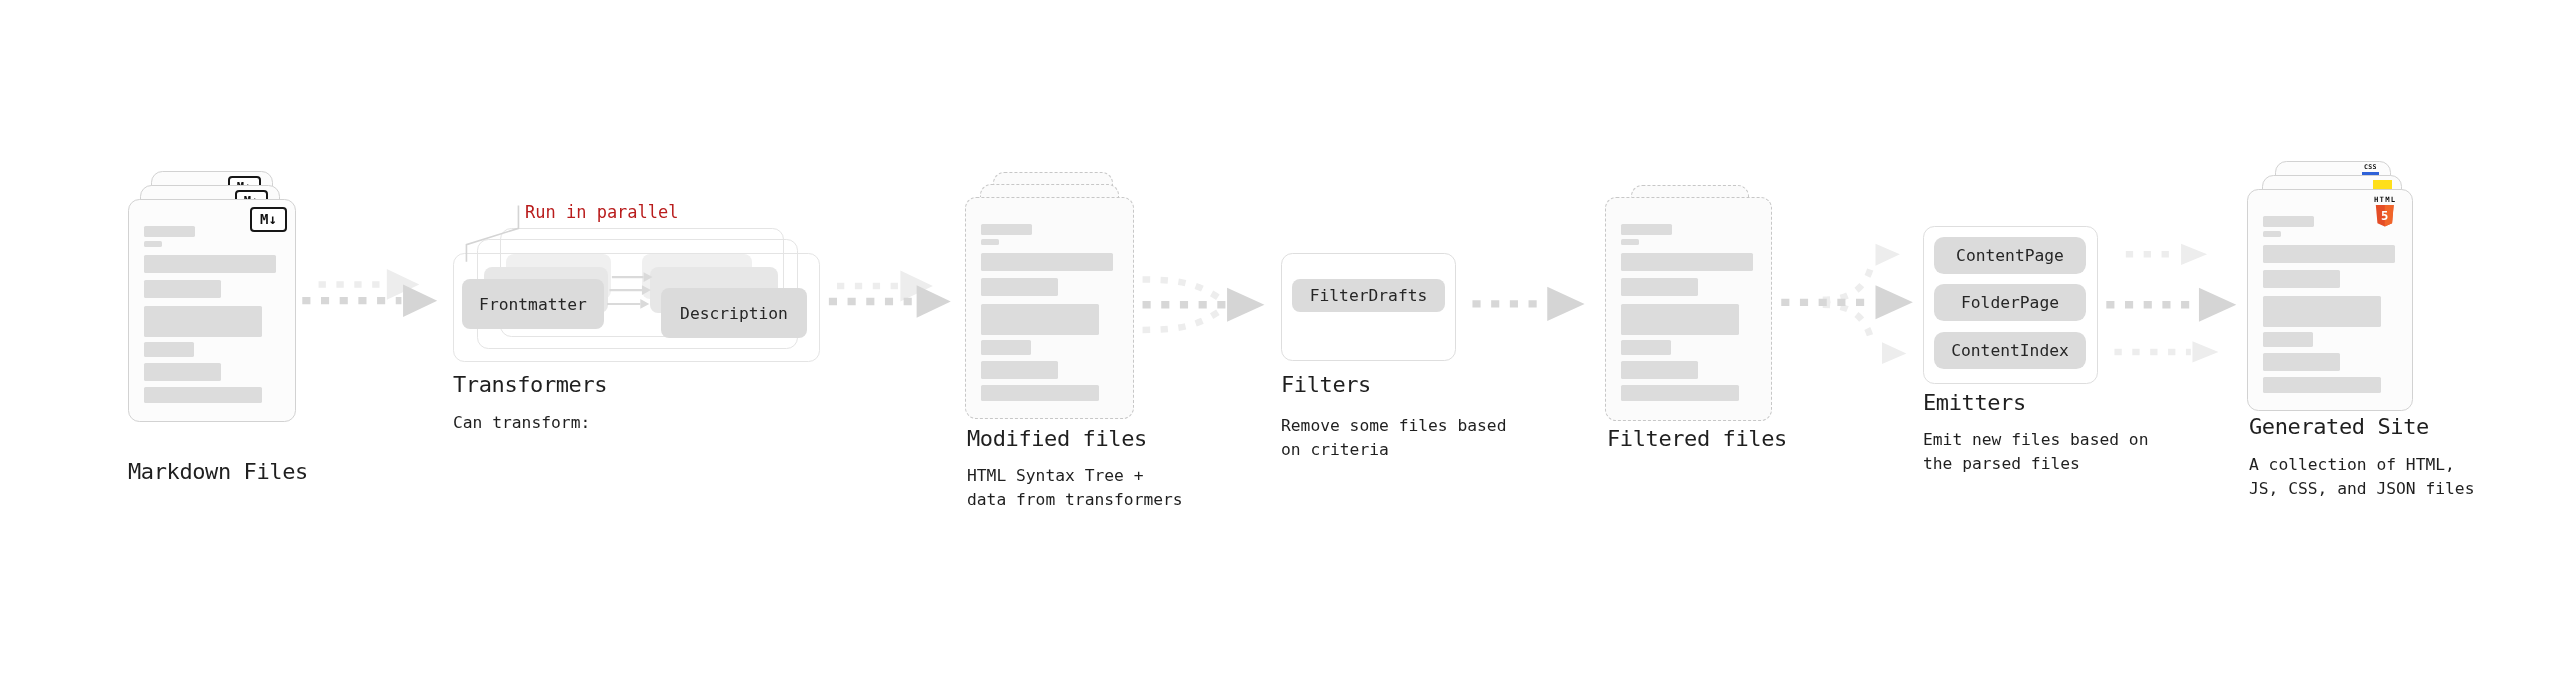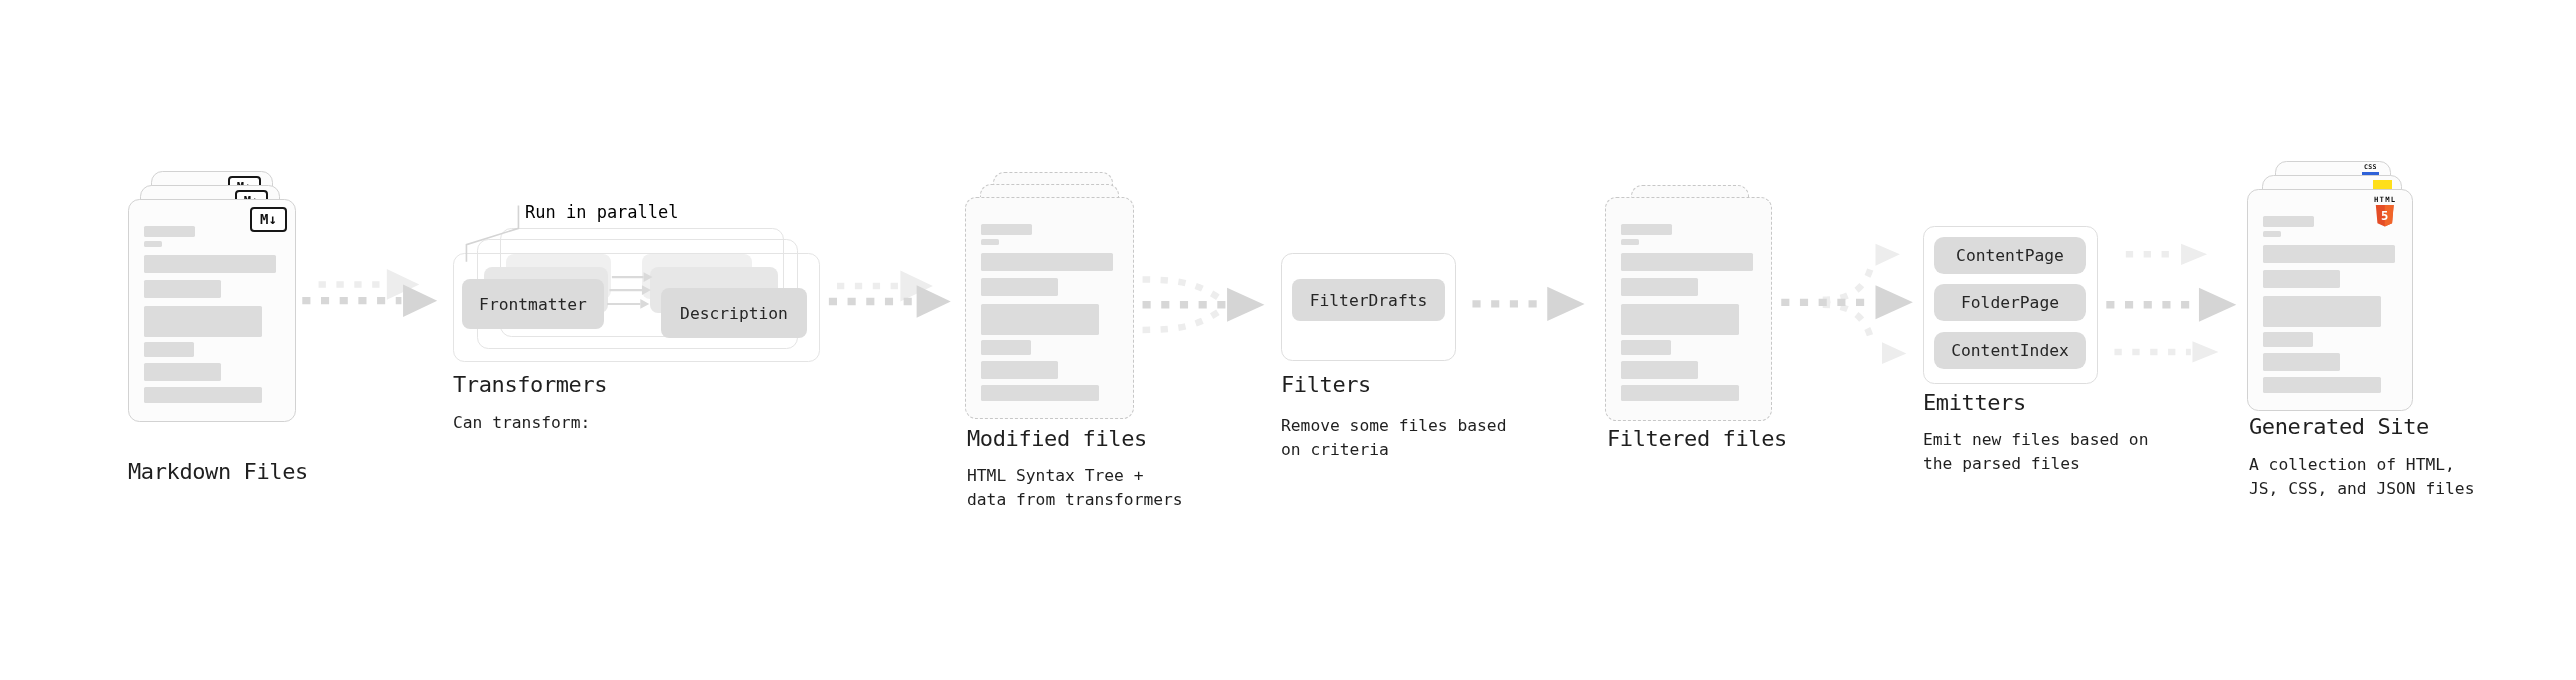--- a/index.html
+++ b/index.html
@@ -16,21 +16,21 @@
   .pill{position:absolute;display:flex;align-items:center;justify-content:center;background:#dbdbdb;
         border-radius:8.1px;font-size:16.3px;color:#262626;white-space:nowrap;}
   .pill.l2{background:#e7e7e7;}
   .pill.l3{background:#f0f0f0;}
   .tbox{position:absolute;border:1.6px solid #e4e4e4;border-radius:11.4px;background:transparent;}
   .panel{position:absolute;border:1.6px solid #dedede;border-radius:11.4px;background:#ffffff;}
   .md-badge{position:absolute;display:flex;align-items:center;justify-content:center;background:#fff;
             border:2.4px solid #161616;border-radius:4.1px;font-weight:bold;color:#111;}
   .md-badge.lg{width:33px;height:20.3px;font-size:14px;right:8.1px;top:7.3px;}
   .md-badge.sm{width:29px;height:18px;font-size:12.2px;right:11.4px;top:4.1px;}
-  .note{position:absolute;font-size:17px;color:#000000;white-space:nowrap;text-align:right;}
+  .note{position:absolute;font-size:17px;color:#b91c1c;white-space:nowrap;text-align:right;}
   .html5-badge{position:absolute;right:7.3px;top:5.7px;width:39px;text-align:center;}
   .html5-label{font-size:7.3px;font-weight:bold;letter-spacing:1.2px;color:#111;line-height:8.1px;}
   .js-badge{position:absolute;right:9px;top:4.1px;width:18.7px;height:9px;background:#ffdf1b;}
   .css-badge{position:absolute;right:9.8px;top:2.4px;width:19.5px;text-align:center;}
   .css-label{font-size:6.5px;font-weight:bold;color:#111;line-height:6.5px;letter-spacing:0.4px;}
   .css-bar{width:16.3px;height:3.3px;background:#2f62d8;margin:0.8px auto 0;}
   svg.overlay{position:absolute;left:0;top:0;pointer-events:none;}
 </style>
 </head>
 <body>
@@ -82,21 +82,21 @@
     <div class="bar" style="left:15.4px;top:106px;width:118px;height:31px;"></div>
     <div class="bar" style="left:15.4px;top:142px;width:50px;height:14.6px;"></div>
     <div class="bar" style="left:15.4px;top:163px;width:77px;height:18px;"></div>
     <div class="bar" style="left:15.4px;top:187px;width:118px;height:16.3px;"></div>
   </div>
   <div class="title" style="left:967px;top:427px;">Modified files</div>
   <div class="desc" style="left:967px;top:464px;">HTML Syntax Tree +
 data from transformers</div>
 
   <div class="panel" style="left:1281px;top:253px;width:173px;height:106px;"></div>
-  <div class="pill" style="left:1292px;top:279px;width:153px;height:42px;">FilterDrafts</div>
+  <div class="pill" style="left:1292px;top:279px;width:153px;height:33px;">FilterDrafts</div>
   <div class="title" style="left:1281px;top:373px;">Filters</div>
   <div class="desc" style="left:1281px;top:414px;">Remove some files based
 on criteria</div>
 
   <div class="file dashed" style="left:1631px;top:185px;width:116px;height:49px;"></div>
   <div class="file dashed" style="left:1605px;top:197px;width:165px;height:222px;">
     <div class="bar" style="left:15.4px;top:26px;width:51px;height:11.4px;"></div>
     <div class="bar" style="left:15.4px;top:41px;width:18px;height:5.7px;"></div>
     <div class="bar" style="left:15.4px;top:55px;width:132px;height:18px;"></div>
     <div class="bar" style="left:15.4px;top:80px;width:77px;height:18px;"></div>

